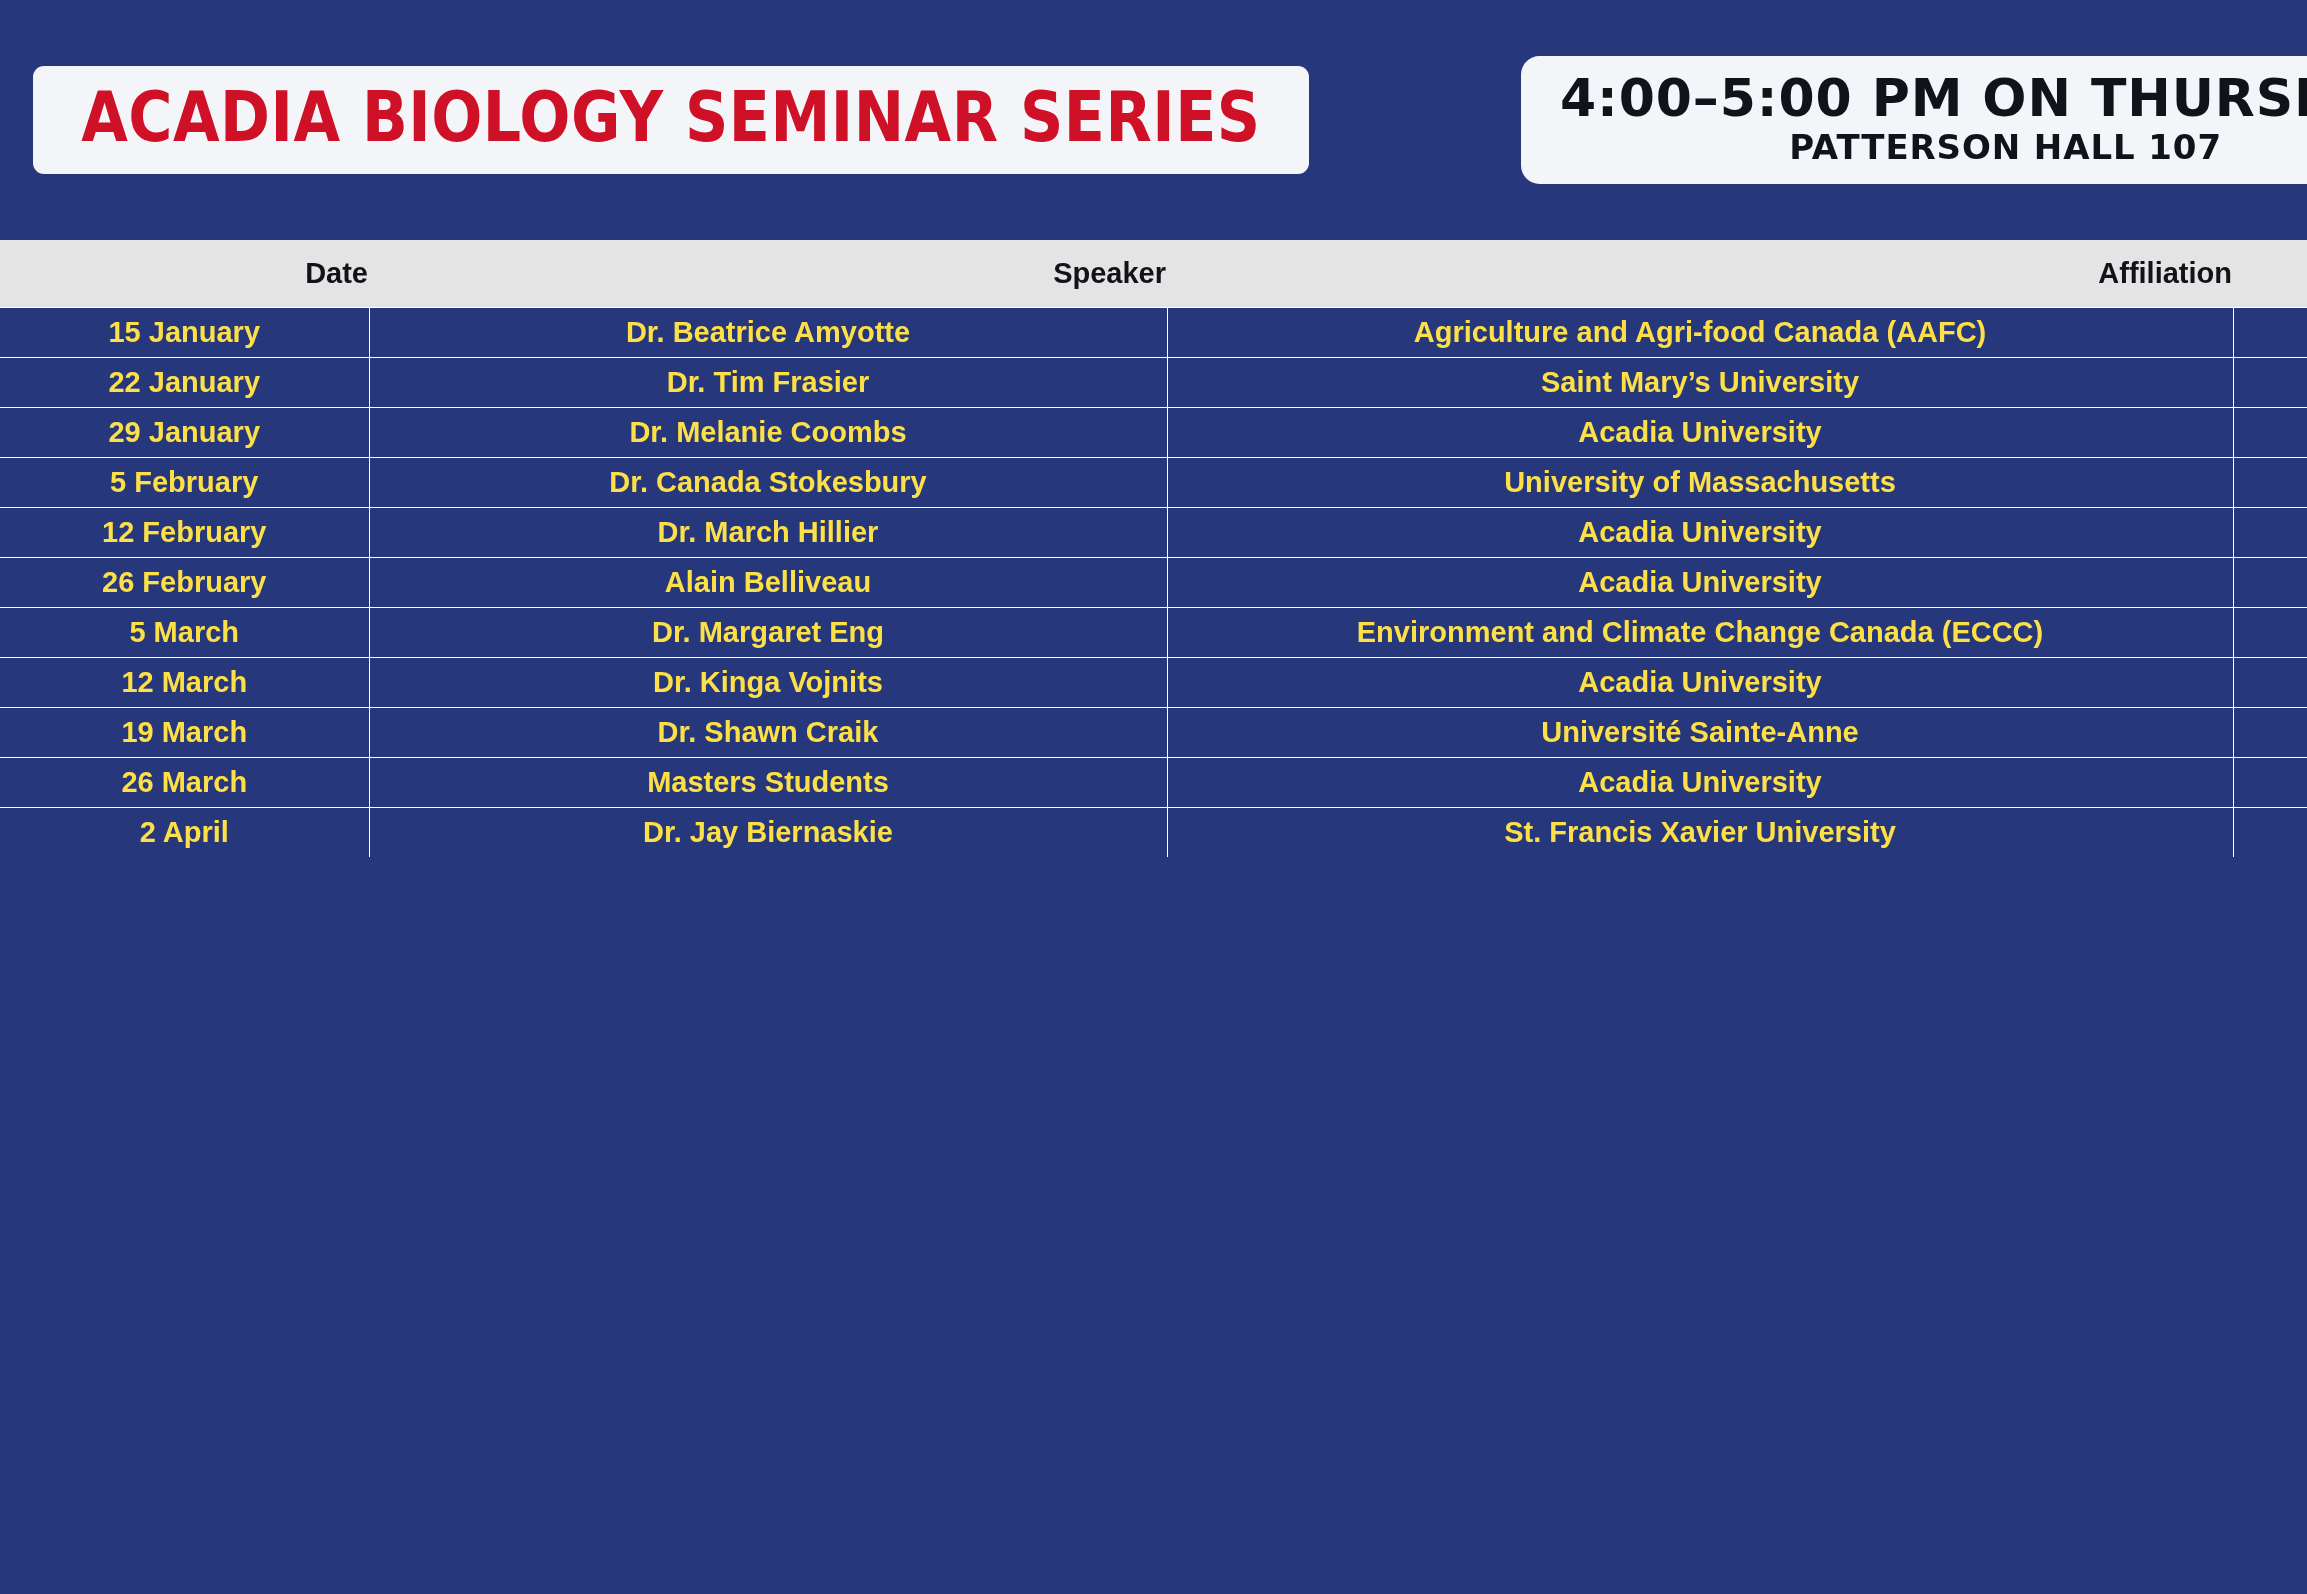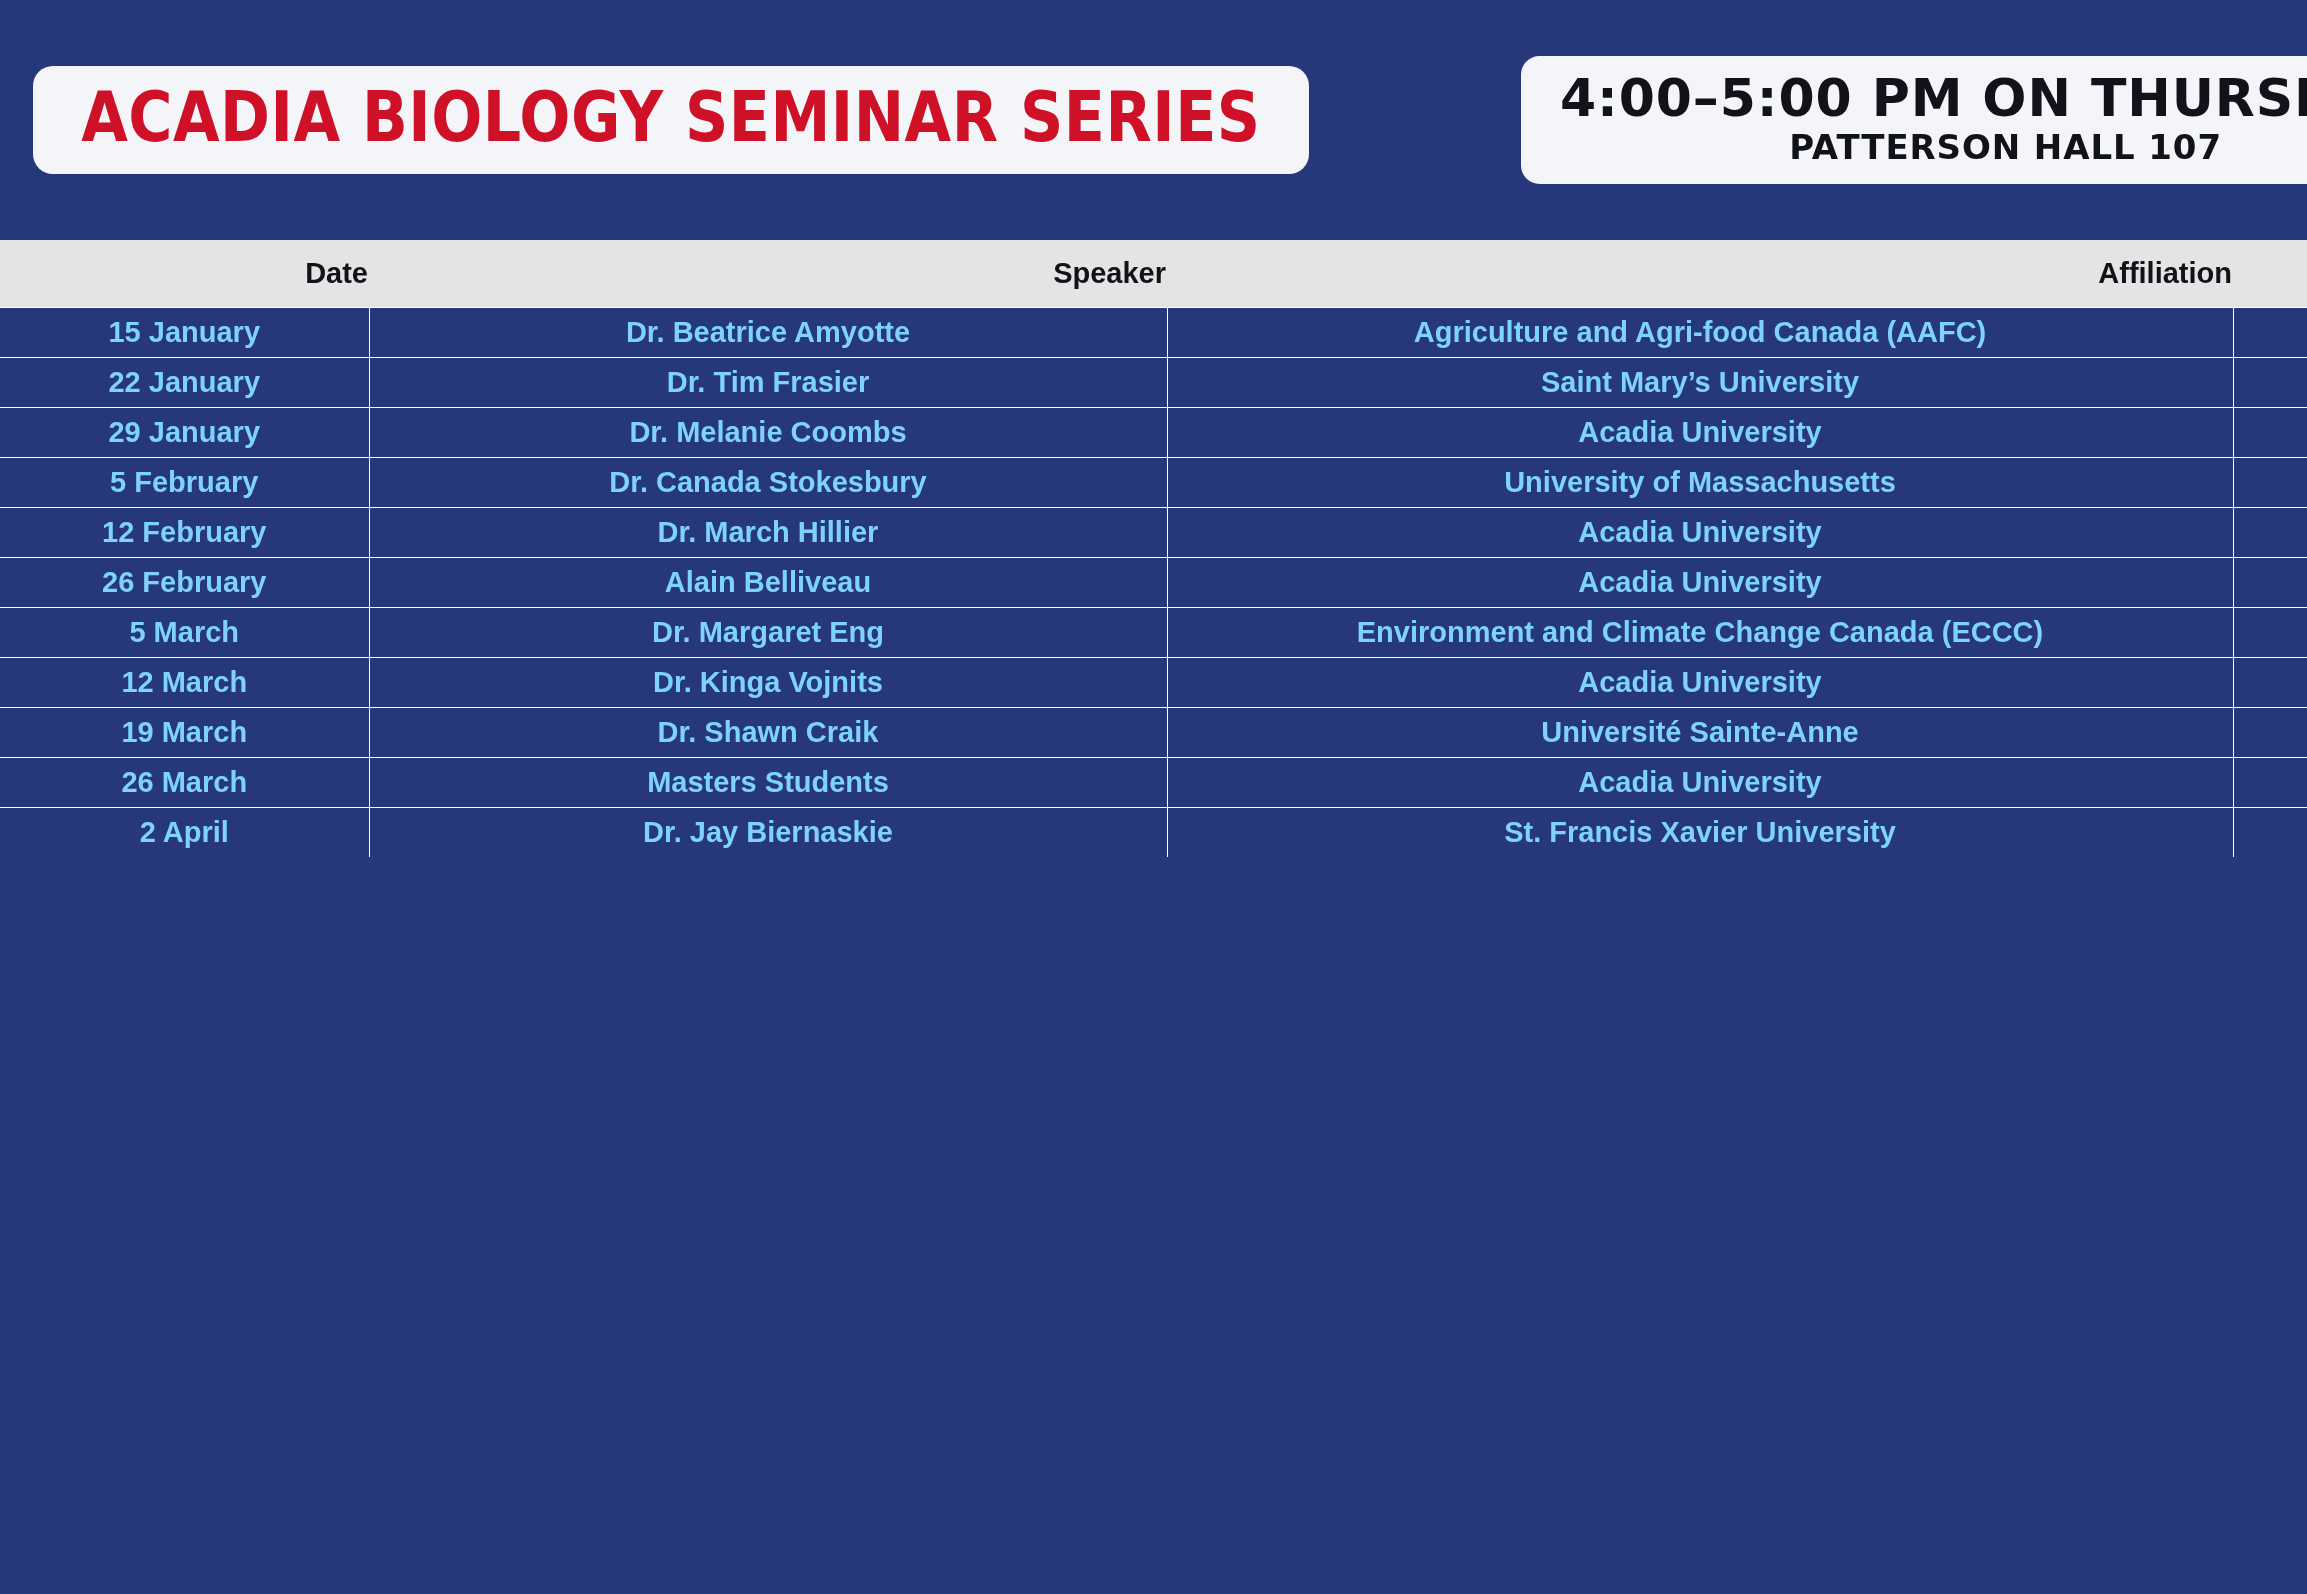--- a/index.html
+++ b/index.html
@@ -28,21 +28,21 @@
     height: 240px;
     flex: 0 0 240px;
     display: flex;
     align-items: center;
     padding: 0 33px;
     box-sizing: border-box;
     gap: 212px;
   }
   .title-card {
     background: #f4f5f9;
-    border-radius: 20px;
+    border-radius: 11px;
     padding: 15.7px 30px 20px 30px;
     box-sizing: border-box;
     text-align: center;
     box-shadow: 0 0 0 0 transparent;
   }
   .title-line1 {
     color: #ce1126;
     font-size: 69px;
     line-height: 1.06;
     font-weight: bold;
@@ -108,21 +108,21 @@
     color: #11121a;
     font-size: 29px;
     font-weight: bold;
     height: 65px;
     text-align: right;
     border: 0;
     font-family: "Liberation Sans", sans-serif;
   }
   table.schedule tbody td {
     background: #26377c;
-    color: #7dd3fc;
+    color: #fde047;
     font-size: 29px;
     font-weight: bold;
     text-align: center;
     border: 1.4px solid #ffffff;
     padding: 7.4px 10px;
     line-height: 1.18;
     box-sizing: border-box;
     font-family: "Liberation Sans", sans-serif;
   }
   table.schedule tbody tr td:first-child {

